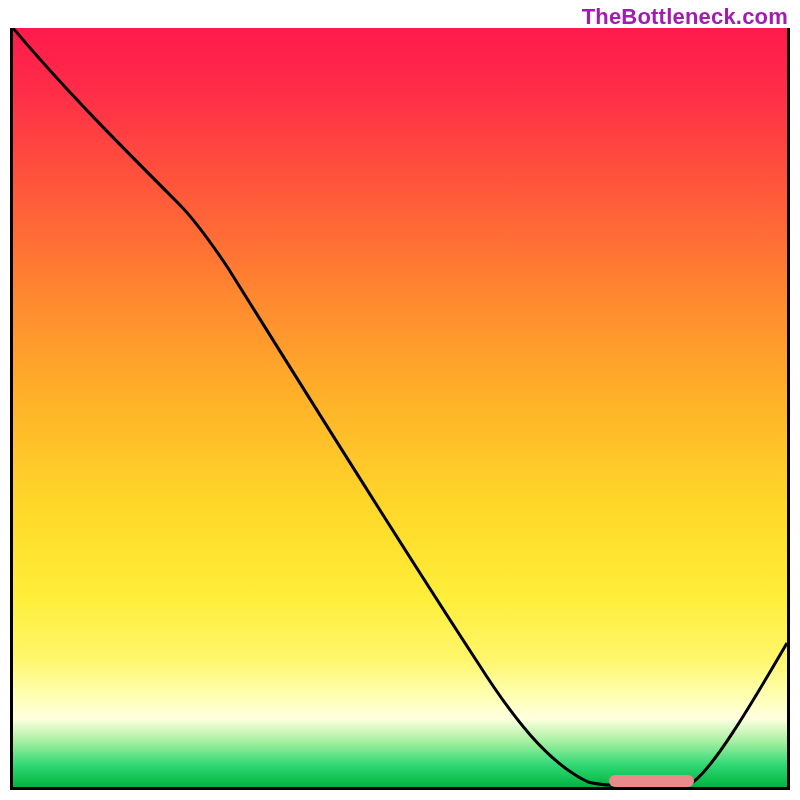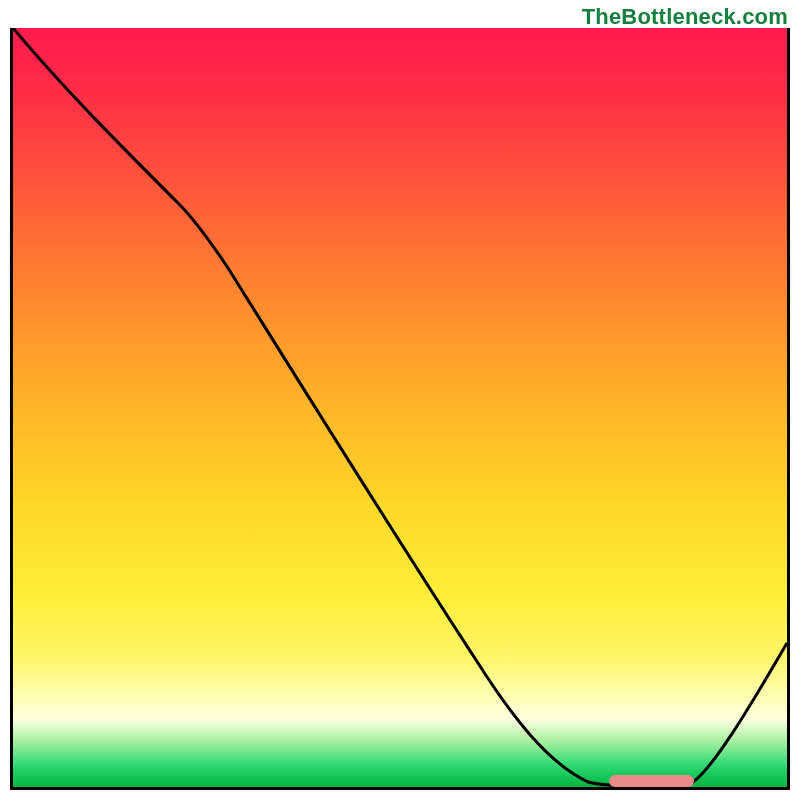--- a/index.html
+++ b/index.html
@@ -55,21 +55,21 @@
     border-radius: 6px;
     background: #e98b8b;
   }
   .watermark {
     position: absolute;
     top: 4px;
     right: 12px;
     font-family: Arial, Helvetica, sans-serif;
     font-size: 22px;
     font-weight: 600;
-    color: #15803d;
+    color: #a21caf;
     letter-spacing: 0.2px;
   }
 </style>
 </head>
 <body>
 
 <div class="watermark">TheBottleneck.com</div>
 
 <div class="frame">
 

